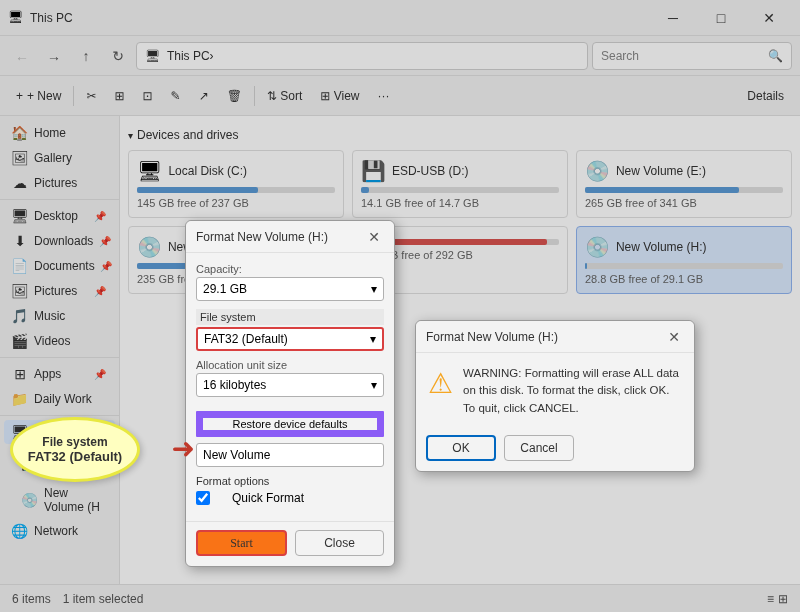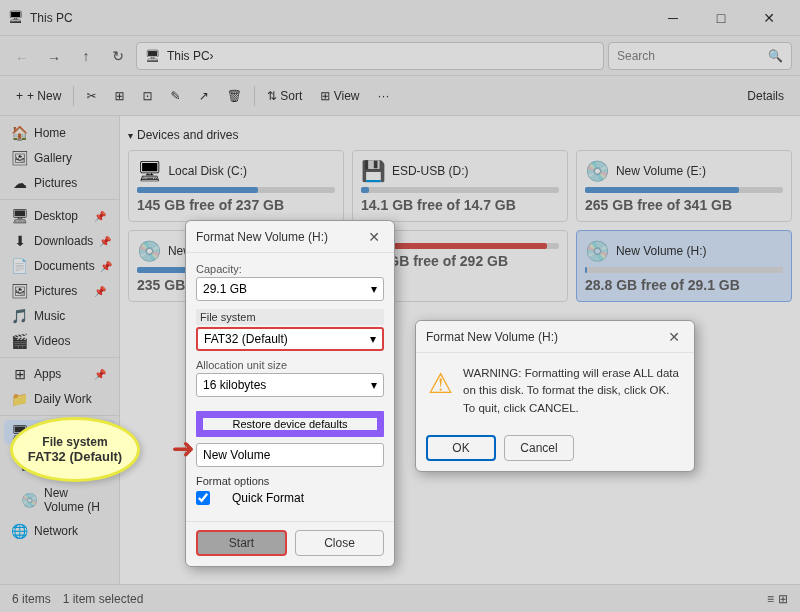--- a/index.html
+++ b/index.html
@@ -10,21 +10,21 @@
     .title-bar-icon { width: 16px; height: 16px; margin-right: 6px; }
     .title-bar-title { font-size: 12px; color: #333; flex: 1; }
     .title-bar-controls { display: flex; gap: 2px; }
     .title-btn { width: 46px; height: 36px; border: none; background: transparent; cursor: pointer; font-size: 14px; color: #333; display: flex; align-items: center; justify-content: center; }
 
     
     .nav-bar { height: 40px; background: #f3f3f3; display: flex; align-items: center; padding: 0 8px; gap: 4px; border-bottom: 1px solid #e0e0e0; }
     .nav-btn { width: 28px; height: 28px; border: none; background: transparent; cursor: pointer; border-radius: 4px; font-size: 14px; display: flex; align-items: center; justify-content: center; color: #555; }
     .nav-btn.disabled { color: #bbb; cursor: default; }
     .address-bar { flex: 1; height: 28px; background: white; border: 1px solid #d0d0d0; border-radius: 4px; display: flex; align-items: center; padding: 0 8px; font-size: 12px; color: #333; }
-    .search-bar { width: 184px; height: 28px; background: white; border: 1px solid #d0d0d0; border-radius: 4px; display: flex; align-items: center; padding: 0 8px; gap: 4px; color: #888; }
+    .search-bar { width: 200px; height: 28px; background: white; border: 1px solid #d0d0d0; border-radius: 4px; display: flex; align-items: center; padding: 0 8px; gap: 4px; color: #888; }
 
     
     .toolbar { height: 40px; background: #f3f3f3; display: flex; align-items: center; padding: 0 8px; gap: 2px; border-bottom: 1px solid #e0e0e0; }
     .toolbar-btn { height: 30px; padding: 0 8px; border: none; background: transparent; cursor: pointer; border-radius: 4px; font-size: 12px; display: flex; align-items: center; gap: 4px; color: #333; }
     .toolbar-sep { width: 1px; height: 20px; background: #d0d0d0; margin: 0 2px; }
     .toolbar-right { margin-left: auto; }
 
     
     .main-layout { display: flex; height: calc(612px - 36px - 40px - 40px - 28px); }
 
@@ -45,21 +45,21 @@
     .drive-grid { display: grid; grid-template-columns: repeat(3, 1fr); gap: 8px; padding-bottom: 12px; }
     .drive-item { border: 1px solid #e0e0e0; border-radius: 4px; padding: 8px; cursor: pointer; background: white; }
     .drive-item.selected { background: #dbeafe; border-color: #90b4f0; }
     .drive-header { display: flex; align-items: center; gap: 6px; margin-bottom: 4px; }
     .drive-icon { font-size: 20px; }
     .drive-name { font-size: 12px; color: #333; }
     .drive-bar-bg { height: 6px; background: #e0e0e0; border-radius: 2px; margin: 4px 0; }
     .drive-bar-fill { height: 6px; border-radius: 2px; }
     .drive-bar-fill.normal { background: #5b9bd5; }
     .drive-bar-fill.low { background: #d9534f; }
-    .drive-info { font-size: 14px; color: #666; font-weight: bold; }
+    .drive-info { font-size: 11px; color: #666; }
 
     
     .status-bar { height: 28px; background: #f3f3f3; border-top: 1px solid #e0e0e0; display: flex; align-items: center; padding: 0 12px; gap: 12px; font-size: 11px; color: #555; }
     .status-bar .right { margin-left: auto; display: flex; gap: 4px; }
 
     
     .modal-overlay { position: absolute; top: 0; left: 0; width: 800px; height: 612px; background: rgba(0,0,0,0.15); z-index: 10; }
 
     
     .format-dialog { position: absolute; top: 220px; left: 185px; width: 210px; background: #f3f3f3; border: 1px solid #999; border-radius: 6px; box-shadow: 3px 3px 12px rgba(0,0,0,0.3); z-index: 20; }
@@ -72,21 +72,21 @@
     .dialog-select-box { width: 100%; height: 24px; border: 1px solid #b0b0b0; border-radius: 3px; background: white; font-size: 12px; padding: 0 6px; display: flex; align-items: center; justify-content: space-between; cursor: pointer; }
     .dialog-select-box.highlighted { border: 2px solid #d94040; }
     .dialog-section-label { font-size: 11px; color: #333; font-weight: 500; margin-bottom: 2px; background: #e8e8e8; padding: 2px 4px; }
     .dialog-restore-btn { width: 100%; height: 26px; border: 7px solid #8b5cf6; border-radius: 1px; background: #f3f3f3; cursor: pointer; font-size: 11px; margin: 6px 0; }
     .vol-input { width: 100%; height: 24px; border: 1px solid #b0b0b0; border-radius: 3px; background: white; font-size: 12px; padding: 0 6px; margin-bottom: 8px; }
     .format-options-label { font-size: 11px; color: #333; margin-bottom: 4px; }
     .checkbox-row { display: flex; align-items: center; gap: 22px; margin-bottom: 6px; }
     .checkbox-row input { width: 14px; height: 14px; }
     .dialog-footer { display: flex; justify-content: space-around; padding: 8px 10px 10px; border-top: 1px solid #e0e0e0; gap: 8px; }
     .dialog-footer button { flex: 1; height: 26px; border-radius: 4px; cursor: pointer; font-size: 12px; }
-    .btn-start { background: #a3a3a3; border: 2px solid #d94040; color: #333; }
+    .btn-start { background: #f97316; border: 2px solid #d94040; color: #333; font-family: Liberation Serif, serif; }
     .btn-close-dlg { background: #f3f3f3; border: 1px solid #b0b0b0; color: #333; }
 
     
     .warn-dialog { position: absolute; top: 320px; left: 415px; width: 280px; background: #f3f3f3; border: 1px solid #999; border-radius: 6px; box-shadow: 3px 3px 12px rgba(0,0,0,0.3); z-index: 30; }
     .warn-titlebar { height: 32px; background: #f3f3f3; display: flex; align-items: center; padding: 0 10px; border-bottom: 1px solid #e0e0e0; border-radius: 6px 6px 0 0; }
     .warn-content { padding: 12px; display: flex; gap: 10px; }
     .warn-icon { font-size: 28px; color: #f5a623; flex-shrink: 0; margin-top: 2px; }
     .warn-text { font-size: 11.5px; color: #333; line-height: 1.5; }
     .warn-footer { display: flex; justify-content: flex-start; padding: 6px 10px 10px; gap: 8px; }
     .btn-ok { width: 70px; height: 26px; border-radius: 4px; cursor: pointer; font-size: 12px; background: #f3f3f3; border: 2px solid #0067c0; color: #333; }

